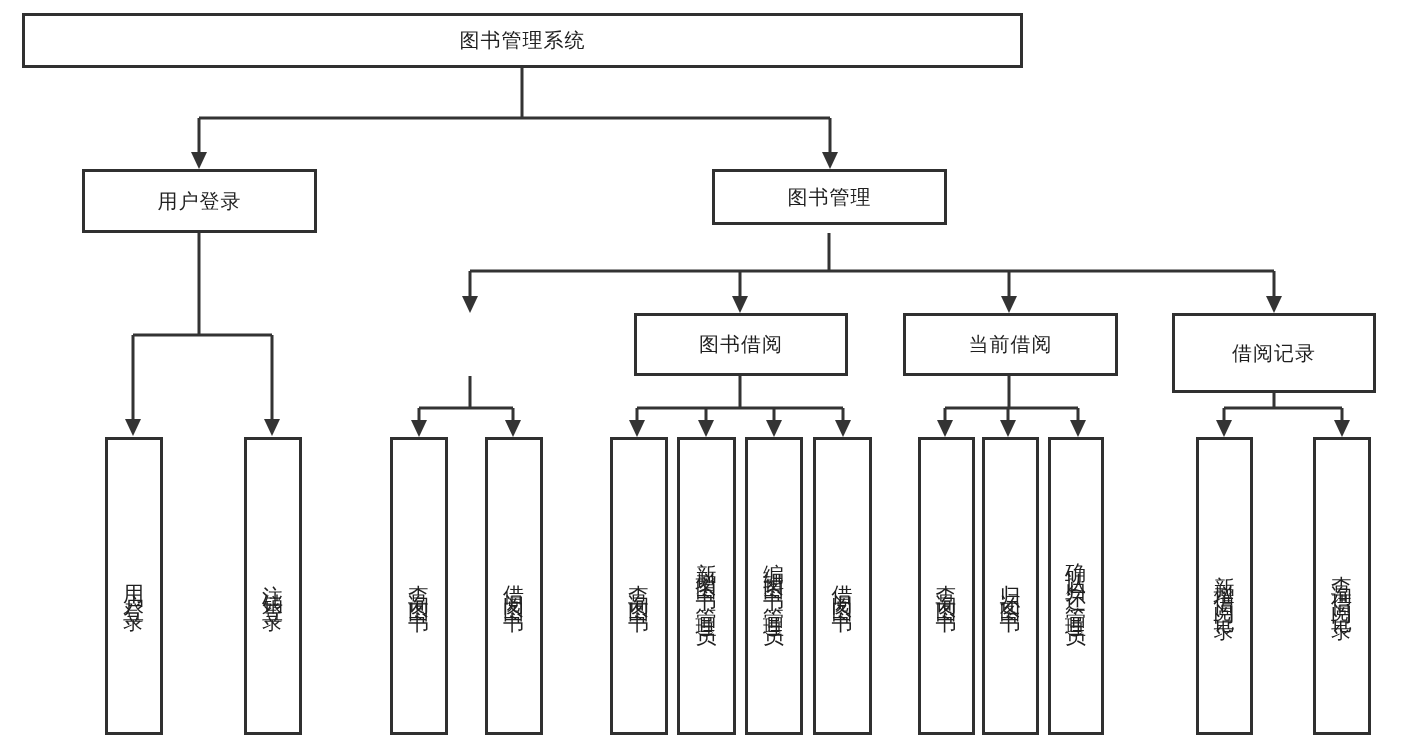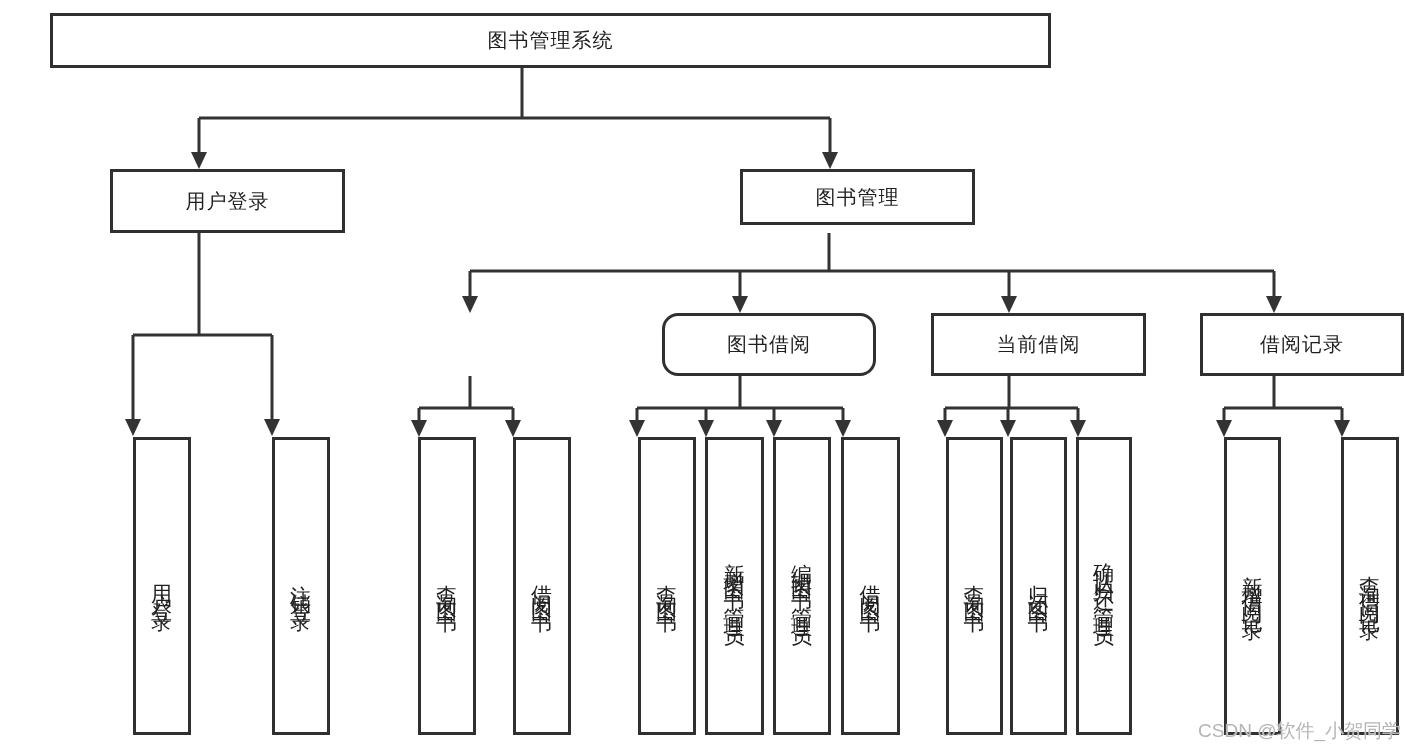--- a/index.html
+++ b/index.html
@@ -7,21 +7,20 @@
     width: 1405px; height: 747px; position: relative; overflow: hidden;
     font-family: "Liberation Sans", "DejaVu Sans", sans-serif;
   }
   .stage { position: absolute; left: 0; top: 0; width: 1405px; height: 747px; }
   svg.connectors { position: absolute; left: 0; top: 0; pointer-events: none; }
   .box {
     position: absolute; box-sizing: border-box;
     background: #ffffff; border: 3px solid #303030;
     display: flex; align-items: center; justify-content: center;
     color: #1f1f1f;
-    margin-left: 28px;
   }
   .hbox { font-size: 20px; letter-spacing: 1px; }
   .vbox .vlabel {
     writing-mode: vertical-rl; text-orientation: mixed;
     font-size: 21px; line-height: 1; letter-spacing: 9px;
     color: #1f1f1f; white-space: nowrap;
   }
   .watermark {
     position: absolute; right: 4px; bottom: 3px;
     font-size: 19px; color: #b5b5b5; z-index: 10;
@@ -77,27 +76,27 @@
     <span>图书管理系统</span>
   </div>
 
   <div class="box hbox" style="left:82px; top:169px; width:235px; height:64px;">
     <span>用户登录</span>
   </div>
   <div class="box hbox" style="left:712px; top:169px; width:235px; height:56px;">
     <span>图书管理</span>
   </div>
 
-  <div class="box hbox" style="left:634px; top:313px; width:214px; height:63px;border-radius:16px;">
+  <div class="box hbox" style="left:634px; top:313px; width:214px; height:63px;">
     <span>图书借阅</span>
   </div>
   <div class="box hbox" style="left:903px; top:313px; width:215px; height:63px;">
     <span>当前借阅</span>
   </div>
-  <div class="box hbox" style="left:1172px; top:313px; width:204px; height:63px;">
+  <div class="box hbox" style="left:1172px; top:313px; width:204px; height:80px;">
     <span>借阅记录</span>
   </div>
 
   <div class="box vbox" style="left:105px; top:437px; width:58px; height:298px;">
     <span class="vlabel">用户登录</span>
   </div>
   <div class="box vbox" style="left:244px; top:437px; width:58px; height:298px;">
     <span class="vlabel">注销登录</span>
   </div>
 
@@ -131,14 +130,13 @@
     <span class="vlabel">确认归还（管理员）</span>
   </div>
 
   <div class="box vbox" style="left:1196px; top:437px; width:57px; height:298px;">
     <span class="vlabel">新增借阅记录</span>
   </div>
   <div class="box vbox" style="left:1313px; top:437px; width:58px; height:298px;">
     <span class="vlabel">查询借阅记录</span>
   </div>
 
-  <div class="watermark">CSDN @软件_小贺同学</div>
 </div>
 
 </body></html>

